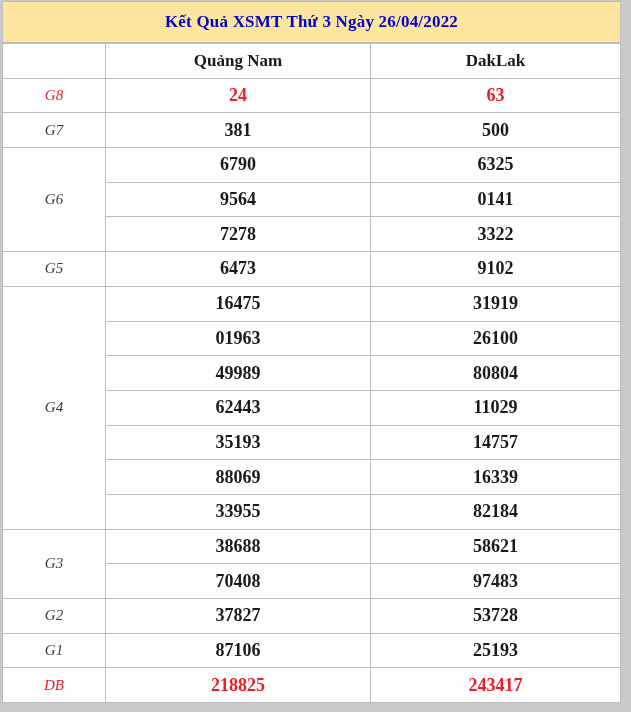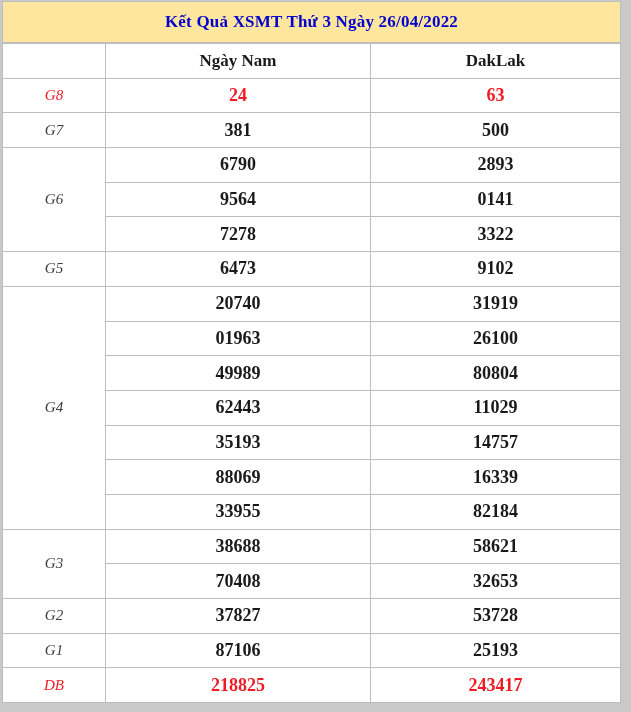--- a/index.html
+++ b/index.html
@@ -83,59 +83,59 @@
   <table class="results">
     <colgroup>
       <col class="c-label">
       <col class="c-qnam">
       <col class="c-dlak">
     </colgroup>
 
     <tbody>
         <tr>
       <th class="hdr"></th>
-      <th class="hdr">Ngày Nam</th>
+      <th class="hdr">Quảng Nam</th>
       <th class="hdr">DakLak</th>
     </tr>
 
     <tr class="hl">
       <td class="label">G8</td>
       <td class="val">24</td>
       <td class="val">63</td>
     </tr>
 
     <tr>
       <td class="label">G7</td>
       <td class="val">381</td>
       <td class="val">500</td>
     </tr>
 
     <tr>
       <td class="label" rowspan="3">G6</td>
       <td class="val">6790</td>
-      <td class="val">2893</td>
+      <td class="val">6325</td>
     </tr>
     <tr>
       <td class="val">9564</td>
       <td class="val">0141</td>
     </tr>
     <tr>
       <td class="val">7278</td>
       <td class="val">3322</td>
     </tr>
 
     <tr>
       <td class="label">G5</td>
       <td class="val">6473</td>
       <td class="val">9102</td>
     </tr>
 
     <tr>
       <td class="label" rowspan="7">G4</td>
-      <td class="val">20740</td>
+      <td class="val">16475</td>
       <td class="val">31919</td>
     </tr>
     <tr>
       <td class="val">01963</td>
       <td class="val">26100</td>
     </tr>
     <tr>
       <td class="val">49989</td>
       <td class="val">80804</td>
     </tr>
@@ -156,21 +156,21 @@
       <td class="val">82184</td>
     </tr>
 
     <tr>
       <td class="label" rowspan="2">G3</td>
       <td class="val">38688</td>
       <td class="val">58621</td>
     </tr>
     <tr>
       <td class="val">70408</td>
-      <td class="val">32653</td>
+      <td class="val">97483</td>
     </tr>
 
     <tr>
       <td class="label">G2</td>
       <td class="val">37827</td>
       <td class="val">53728</td>
     </tr>
 
     <tr>
       <td class="label">G1</td>

